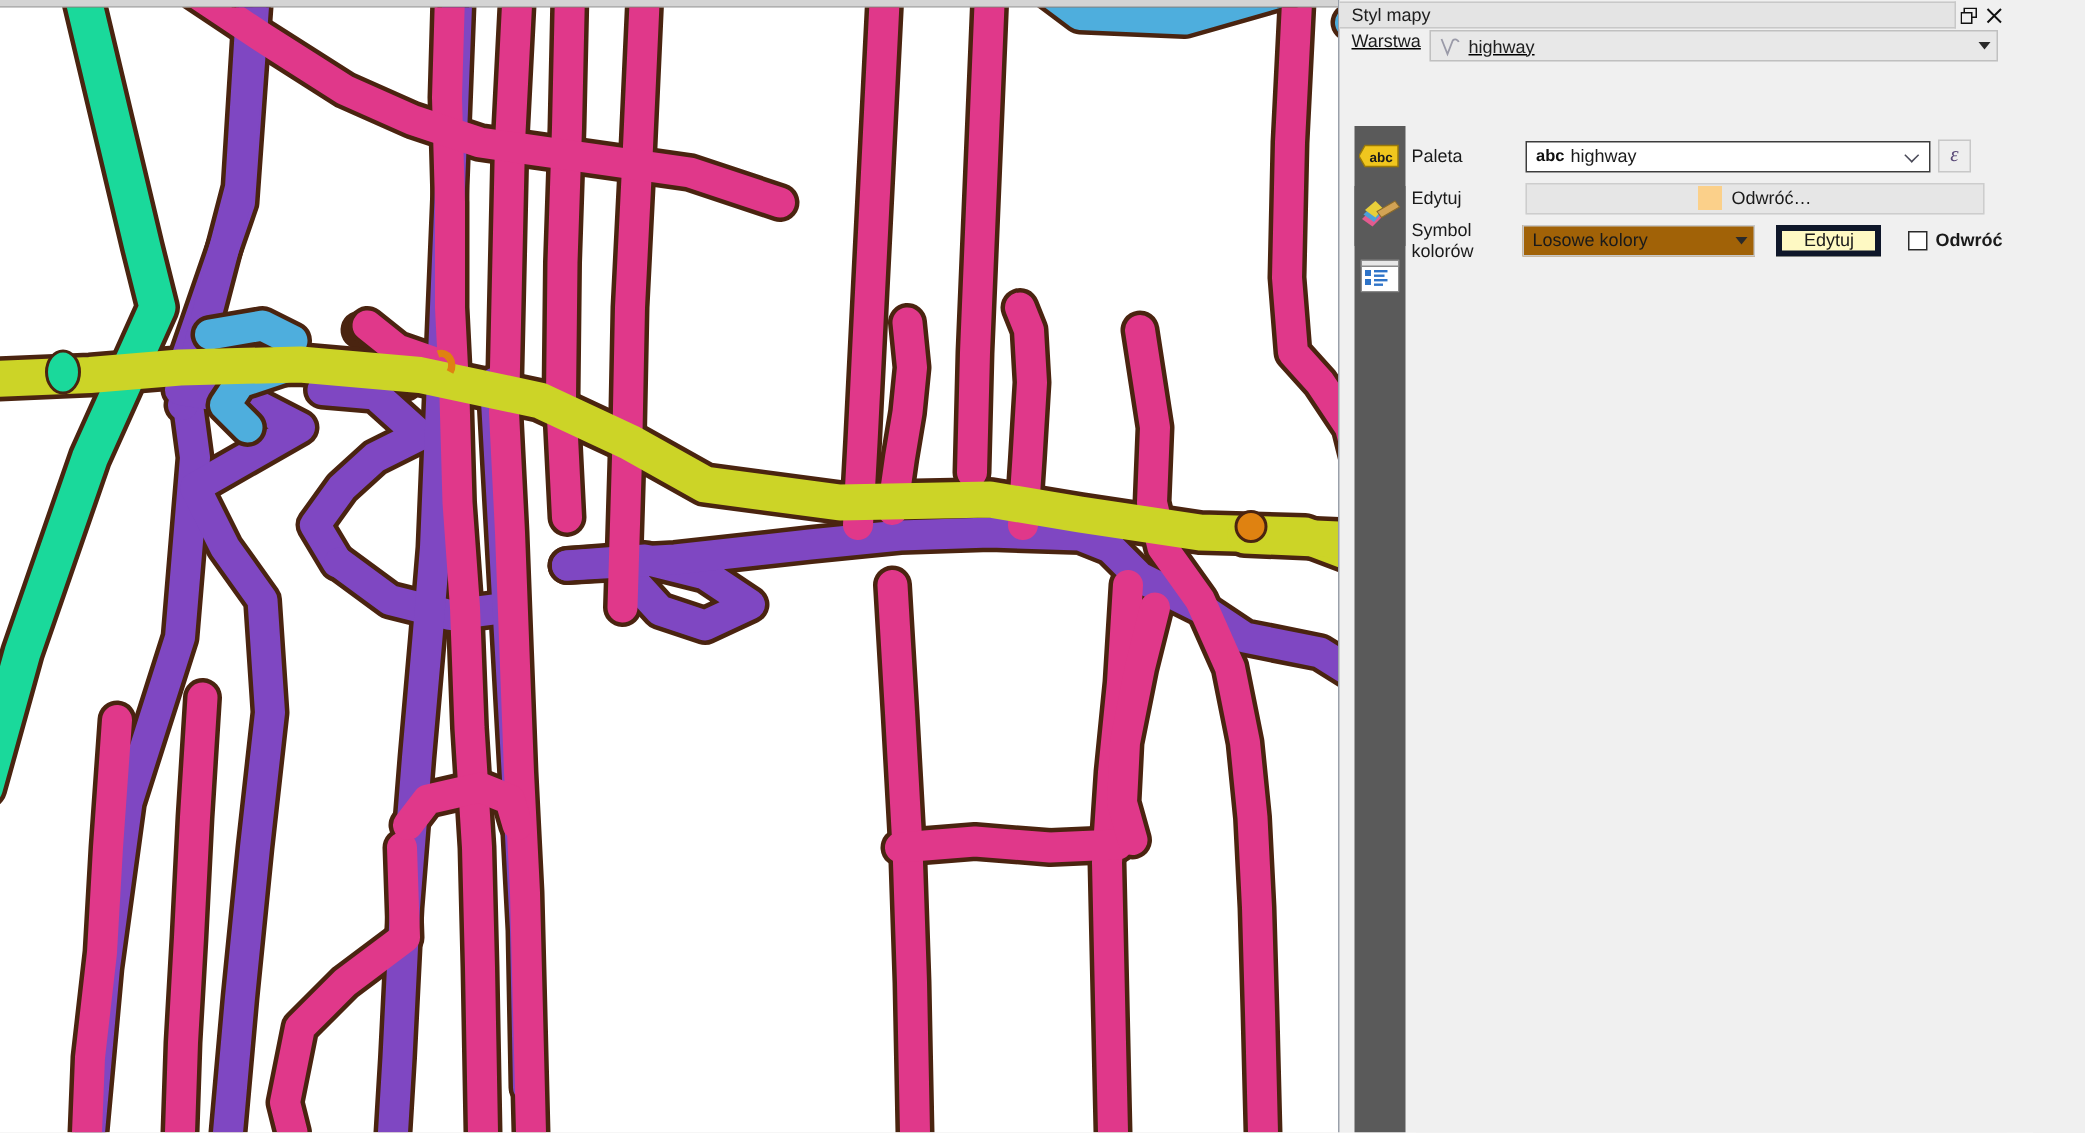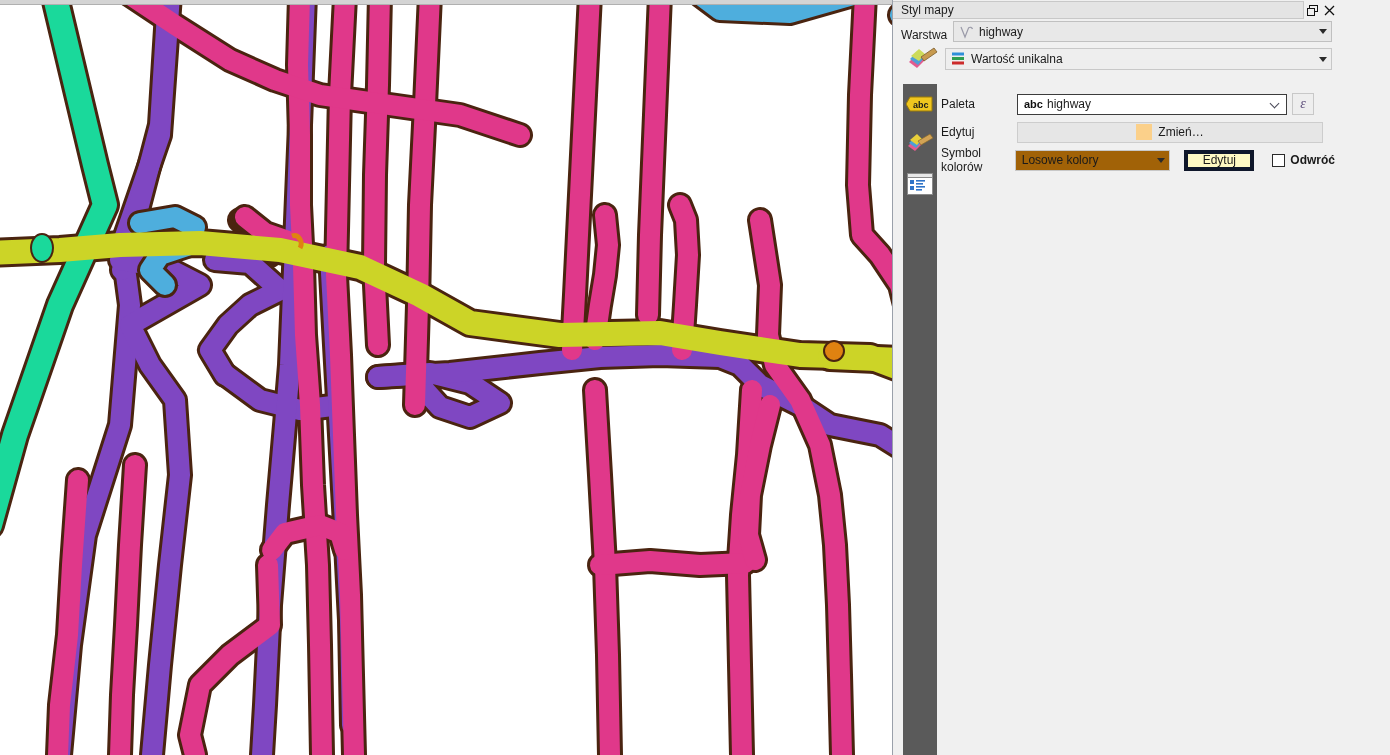--- a/index.html
+++ b/index.html
@@ -51,22 +51,22 @@
   }
   .tb-btn {
     width:17px; height:18px; margin-top:1px;
     display:flex; align-items:center; justify-content:center;
     color:#111; font-size:12px; background:transparent;
     border:none; cursor:pointer;
   }
 
   
   #layer-row {
-    display:flex; align-items:flex-end;
-    height:22px; margin: 1px 6px 0 8px;
+    display:flex; align-items:flex-start;
+    height:22px; margin: 1px 6px 0 8px; text-decoration: underline;
   }
   #layer-label { width:52px; color:#1a1a1a; font-size:12px; }
   #layer-combo {
     flex:1; height:21px; background:#e8e8e8;
     border:1px solid #c0c0c0;
     display:flex; align-items:center;
     padding:0 4px 0 6px; position:relative;
   }
   #layer-combo .geom-icon { margin-right:5px; display:flex; }
   #layer-combo .txt { color:#202020; font-size:12px; flex:1; }
@@ -314,41 +314,20 @@
         <span class="geom-icon">
           <svg width="14" height="14" viewBox="0 0 14 14">
             <path d="M1,2 L5,12 L8.5,3 C10,1.5 12,2.5 12.5,4" fill="none" stroke="#9a9aa8" stroke-width="1.2"></path>
           </svg>
         </span>
         <span class="txt">highway</span>
         <span class="combo-arrow"></span>
       </div>
     </div>
 
-    <div id="renderer-row">
-      <div id="brush-big">
-        <svg width="32" height="26" viewBox="0 0 32 26">
-          <path d="M2,16 L10,8 L18,14 L10,22 Z" fill="#e35b8f"></path>
-          <path d="M3,13 L11,5 L18,11 L11,19 Z" fill="#4e9fd8"></path>
-          <path d="M4,10 L12,3 L18,8 L12,15 Z" fill="#cddb5a"></path>
-          <path d="M14,11 L27,2 L30,6 L17,15 Z" fill="#c79a4f" stroke="#7a5a2a" stroke-width="0.8"></path>
-        </svg>
-      </div>
-      <div id="renderer-combo">
-        <span>
-          <svg width="14" height="14" viewBox="0 0 14 14">
-            <rect x="1" y="1.5" width="12" height="3" fill="#2f8fd8"></rect>
-            <rect x="1" y="6" width="12" height="3" fill="#2e9e4f"></rect>
-            <rect x="1" y="10.5" width="12" height="3" fill="#cc2b2b"></rect>
-          </svg>
-        </span>
-        <span class="txt">Wartość unikalna</span>
-        <span class="combo-arrow"></span>
-      </div>
-    </div>
 
     <div id="icon-sidebar">
       <div class="side-icon">
         <svg width="28" height="18" viewBox="0 0 28 18">
           <path d="M4,2 L26,2 L26,16 L4,16 L0,9 Z" fill="#f0c61e" stroke="#9a7a08" stroke-width="1"></path>
           <text x="7" y="13" font-family="Liberation Sans" font-size="9" font-weight="bold" fill="#1a1a1a">abc</text>
         </svg>
       </div>
       <div class="side-icon sel">
         <svg width="28" height="24" viewBox="0 0 28 24">
@@ -380,21 +359,21 @@
           <span class="txt">highway</span>
           <span class="chev"></span>
         </div>
         <div id="expr-btn">ε</div>
       </div>
 
       <div class="form-row">
         <span class="form-label">Edytuj</span>
         <div id="symbol-button">
           <span id="symbol-swatch" style="background: rgb(251, 208, 138);"></span>
-          <span class="txt">Zmień…</span>
+          <span class="txt">Odwróć…</span>
         </div>
       </div>
 
       <div class="form-row">
         <span class="form-label">Symbol kolorów</span>
         <div id="ramp-combo">
           <span class="txt">Losowe kolory</span>
           <span class="combo-arrow"></span>
         </div>
         <div id="edit-btn">Edytuj</div>

